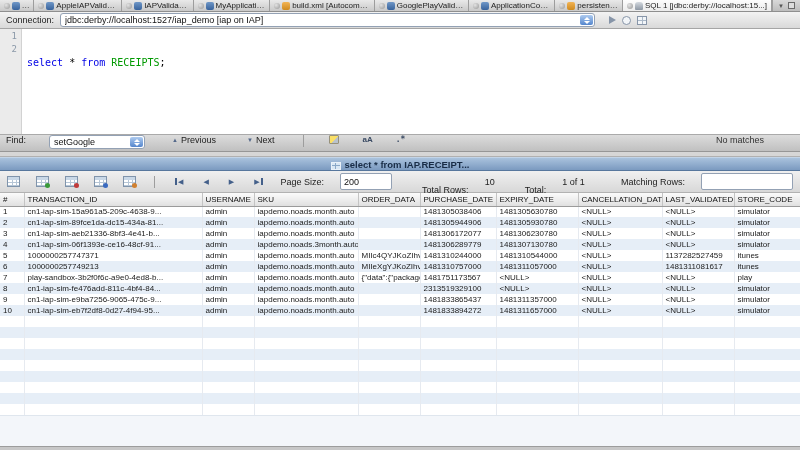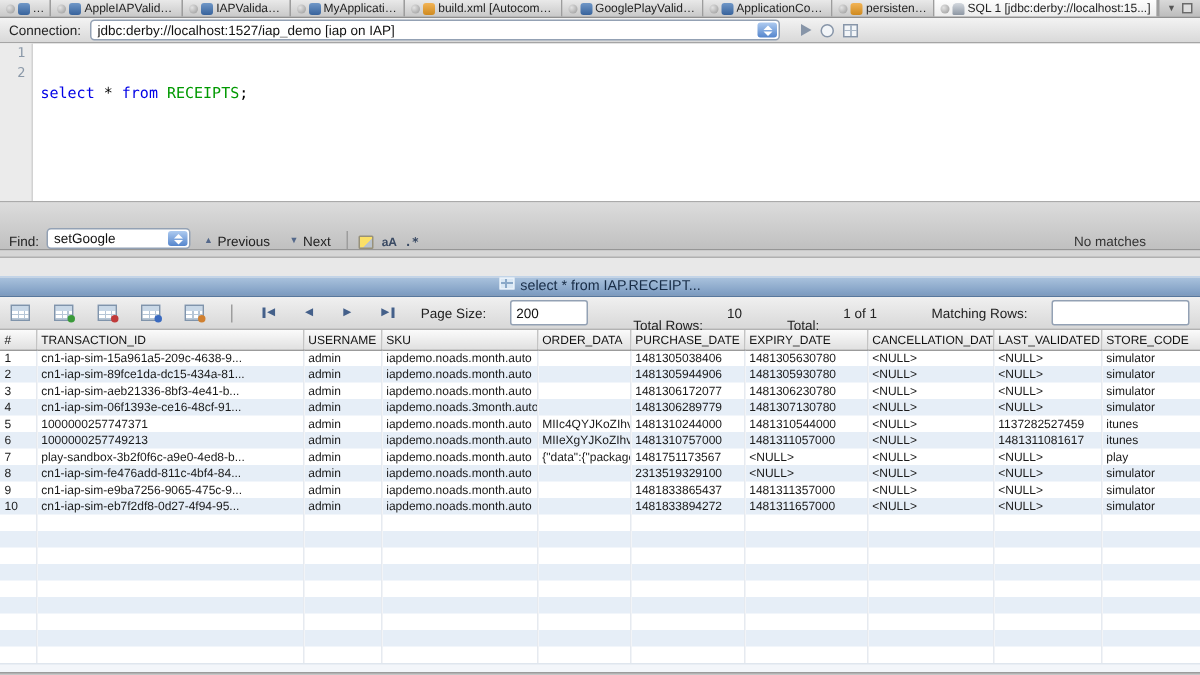--- a/index.html
+++ b/index.html
@@ -17,54 +17,54 @@
   .ti-java { background:linear-gradient(#6f97c7,#38639c); }
   .ti-xml  { background:linear-gradient(#f2b455,#cf8a1f); }
   .ti-sql  { background:linear-gradient(#d4d9df,#8d97a3); border-radius:3px 3px 1px 1px; }
   .tab-bar-right { display:flex; align-items:center; gap:4px; padding:0 5px; border-left:1px solid #9d9d9d; }
   .tabs-list { font-size:6px; color:#555; line-height:1; }
   .maximize { width:7px; height:7px; border:1px solid #6a6a6a; background:#ddd; }
 
   
   .conn-bar { height:17px; display:flex; align-items:center; gap:6px; padding:0 6px; background:linear-gradient(#f3f3f3,#d9d9d9); border-bottom:1px solid #a5a5a5; font-size:9px; color:#222; }
   .combo { position:relative; height:14px; background:#fff; border:1px solid #93a1b4; border-radius:3px; display:flex; align-items:center; padding:0 18px 0 4px; overflow:hidden; }
-  .conn-combo { width:460px; }
+  .conn-combo { width:535px; }
   .combo-text { white-space:nowrap; overflow:hidden; font-size:9px; color:#111; }
   .combo-btn { position:absolute; right:1px; top:1px; bottom:1px; width:13px; border-radius:2px; background:linear-gradient(#aecbf0,#5586cd); display:flex; flex-direction:column; align-items:center; justify-content:center; gap:1px; }
   .combo-btn::before { content:""; border-left:3px solid transparent; border-right:3px solid transparent; border-bottom:3px solid #fff; }
   .combo-btn::after  { content:""; border-left:3px solid transparent; border-right:3px solid transparent; border-top:3px solid #fff; }
   .mini-icon { flex:none; }
   .run-icon { width:0; height:0; border-left:7px solid #8795a8; border-top:4px solid transparent; border-bottom:4px solid transparent; margin-left:8px; }
   .history-icon { width:9px; height:9px; border:1px solid #8795a8; border-radius:50%; background:#f2f5f8; }
   .grid-mini { width:10px; height:9px; border:1px solid #8795a8; background:#f2f5f8;
     background-image:linear-gradient(to bottom,transparent 3px,#aab8c8 3px,#aab8c8 4px,transparent 4px),linear-gradient(to right,transparent 4px,#aab8c8 4px,#aab8c8 5px,transparent 5px); }
 
   
   .editor { height:106px; background:#fff; display:flex; border-bottom:1px solid #aaa; }
   .gutter { width:22px; background:#ebebeb; border-right:1px solid #d2d2d2; font-family:"DejaVu Sans Mono",monospace; font-size:9px; color:#8a98a8; text-align:right; padding:1px 4px 0 0; line-height:13px; }
   .code { flex:1; padding:1px 0 0 5px; font-family:"DejaVu Sans Mono",monospace; font-size:10px; line-height:13px; white-space:pre; color:#000; }
   .tok-keyword { color:#0000e6; }
   .tok-table { color:#009900; }
   .tok-plain { color:#000; }
 
   
-  .find-bar { height:32px; display:flex; align-items:flex-end; gap:5px; padding:0 6px; background:linear-gradient(#dcdcdc,#c0c0c0); border-bottom:1px solid #969696; font-size:9px; color:#222; }
+  .find-bar { height:17px; display:flex; align-items:flex-start; gap:23px; padding:0 6px; background:linear-gradient(#dcdcdc,#c0c0c0); border-bottom:1px solid #969696; font-size:9px; color:#222; }
   .find-combo { width:96px; }
   .fbtn { display:flex; align-items:center; gap:3px; padding:0 4px; color:#222; }
   .f-arrow { font-size:6px; color:#54688a; line-height:1; }
   .vsep { width:1px; height:12px; background:#9d9d9d; margin:0 2px; }
   .hl-icon { width:10px; height:9px; border:1px solid #97917a; border-radius:1px; background:linear-gradient(135deg,#fbe067 58%,#b9c2cc 58%); }
   .case-icon { font-size:8px; font-weight:bold; color:#3a4a63; }
   .regex-icon { font-family:"DejaVu Sans Mono",monospace; font-size:8px; font-weight:bold; color:#3a4a63; }
   .find-status { margin-left:auto; color:#333; padding-right:30px; }
 
   .gap-strip { height:5px; background:#d6d6d6; border-bottom:1px solid #b0b0b0; }
 
   
-  .result-title { height:14px; display:flex; align-items:flex-start; justify-content:center; gap:4px; background:linear-gradient(#a9c2dd,#7b9ac0); border-top:1px solid #c2d4e8; border-bottom:1px solid #57779d; font-size:9.5px; font-weight:normal; color:#182c46;margin-top:12px; }
+  .result-title { height:14px; display:flex; align-items:flex-end; justify-content:center; gap:4px; background:linear-gradient(#a9c2dd,#7b9ac0); border-top:1px solid #c2d4e8; border-bottom:1px solid #57779d; font-size:9.5px; font-weight:bold; color:#182c46; }
   .title-icon { width:10px; height:8px; border:1px solid #e9f1f9; background-color:#d9e7f4;
     background-image:linear-gradient(to right,transparent 3px,#8aa8c8 3px,#8aa8c8 4px,transparent 4px),linear-gradient(to bottom,transparent 2px,#8aa8c8 2px,#8aa8c8 3px,transparent 3px); }
 
   .result-toolbar { height:22px; display:flex; align-items:center; gap:16px; padding:0 7px; background:linear-gradient(#f0f0f0,#d8d8d8); border-bottom:1px solid #b2b2b2; font-size:9px; color:#222; }
   .tbl-icon { position:relative; width:13px; height:11px; border:1px solid #8094ab; background-color:#fff; flex:none;
     background-image:linear-gradient(to bottom,#c9d8e7 0,#c9d8e7 3px,transparent 3px),
       linear-gradient(to right,transparent 4px,#b6c6d6 4px,#b6c6d6 5px,transparent 5px,transparent 8px,#b6c6d6 8px,#b6c6d6 9px,transparent 9px),
       linear-gradient(to bottom,transparent 5px,#b6c6d6 5px,#b6c6d6 6px,transparent 6px,transparent 8px,#b6c6d6 8px,#b6c6d6 9px,transparent 9px); }
   .b-green::after,.b-red::after,.b-blue::after,.b-orange::after { content:""; position:absolute; width:5px; height:5px; right:-2px; bottom:-2px; border-radius:50%; }
   .b-green::after { background:#3a9a3a; } .b-red::after { background:#c03a3a; }

